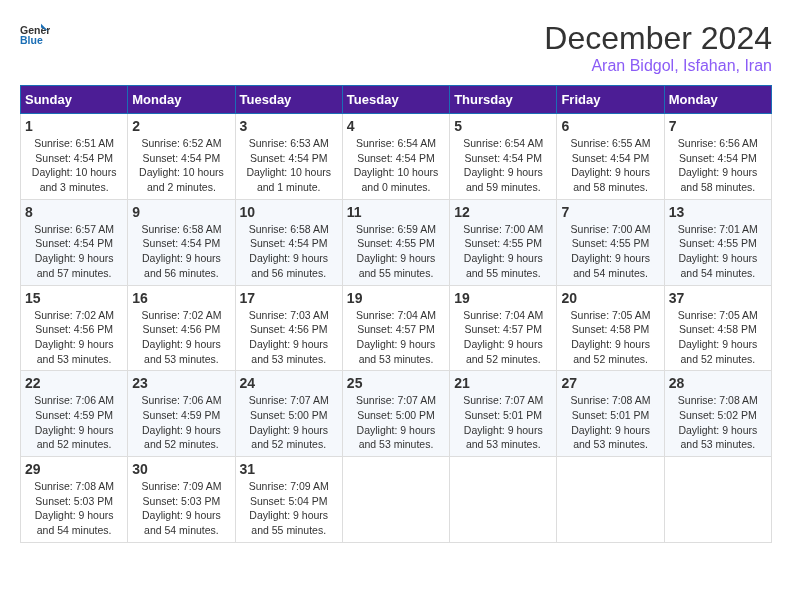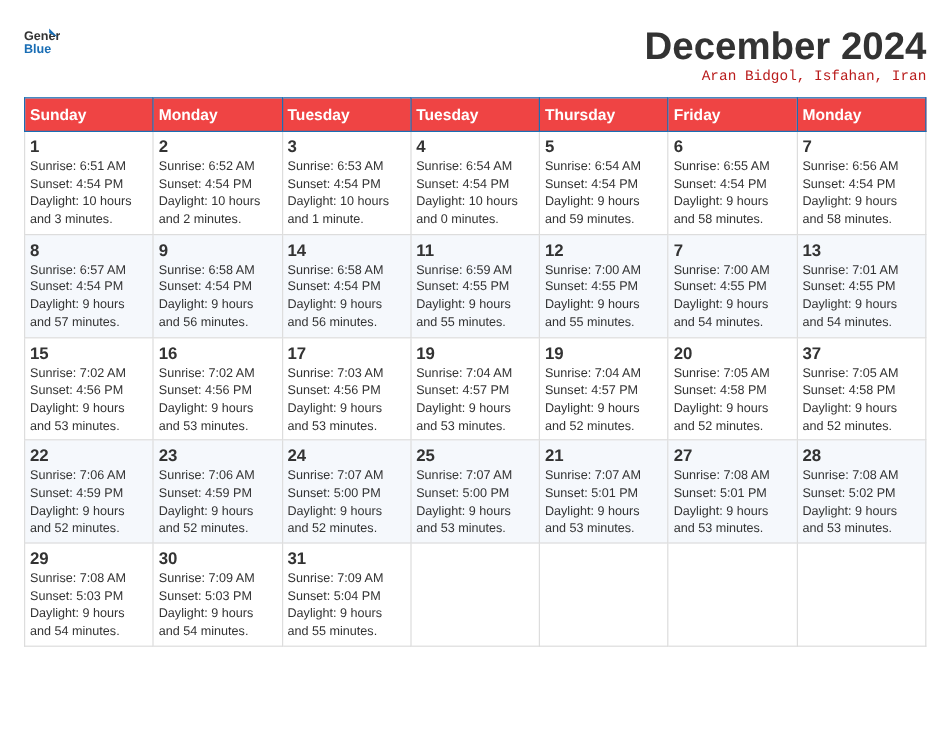--- a/index.html
+++ b/index.html
@@ -23,35 +23,34 @@
     }
     .logo-icon {
       width: 30px;
       height: 30px;
     }
     .title-area {
       text-align: right;
     }
     .main-title {
       font-size: 32px;
-      font-weight: bold;
+      font-weight: normal;
       color: #333;
     }
     .subtitle {
-      font-size: 12px;
-      color: #b91c1c;
-      font-family: Liberation Mono, monospace;
+      font-size: 16px;
+      color: #8b5cf6;
     }
     .calendar {
       width: 100%;
       border-collapse: collapse;
       font-size: 11px;
     }
     .calendar th {
-      background-color: #ef4444;
+      background-color: #4c1d95;
       color: white;
       padding: 6px 4px;
       text-align: left;
       font-size: 13px;
       font-weight: bold;
       border: 1px solid #1a6eb5;
     }
     .calendar td {
       vertical-align: top;
       padding: 4px;
@@ -67,20 +66,21 @@
       font-size: 14px;
       font-weight: bold;
       color: #333;
       display: block;
       margin-bottom: 2px;
     }
     .day-info {
       color: #333;
       line-height: 1.4;
       font-size: 10.5px;
+      text-align: center;
     }
     .empty-cell {
       background: #fff !important;
     }
   </style>
 </head>
 <body>
 
 <div class="header">
   <div class="logo">
@@ -142,21 +142,21 @@
       <tr>
         <td>
           <span class="day-number">8</span>
           <div class="day-info">Sunrise: 6:57 AM<br>Sunset: 4:54 PM<br>Daylight: 9 hours and 57 minutes.</div>
         </td>
         <td>
           <span class="day-number">9</span>
           <div class="day-info">Sunrise: 6:58 AM<br>Sunset: 4:54 PM<br>Daylight: 9 hours and 56 minutes.</div>
         </td>
         <td>
-          <span class="day-number">14</span>
+          <span class="day-number">10</span>
           <div class="day-info">Sunrise: 6:58 AM<br>Sunset: 4:54 PM<br>Daylight: 9 hours and 56 minutes.</div>
         </td>
         <td>
           <span class="day-number">11</span>
           <div class="day-info">Sunrise: 6:59 AM<br>Sunset: 4:55 PM<br>Daylight: 9 hours and 55 minutes.</div>
         </td>
         <td>
           <span class="day-number">12</span>
           <div class="day-info">Sunrise: 7:00 AM<br>Sunset: 4:55 PM<br>Daylight: 9 hours and 55 minutes.</div>
         </td>

